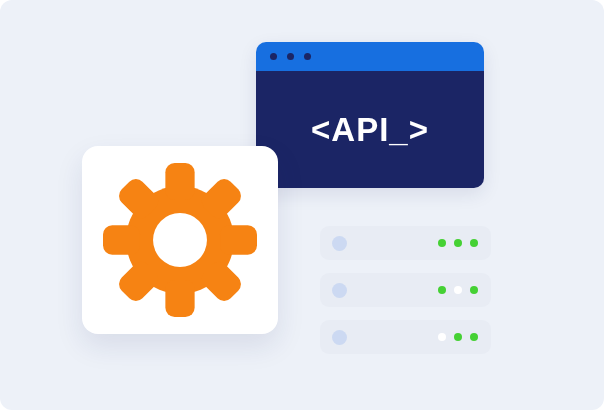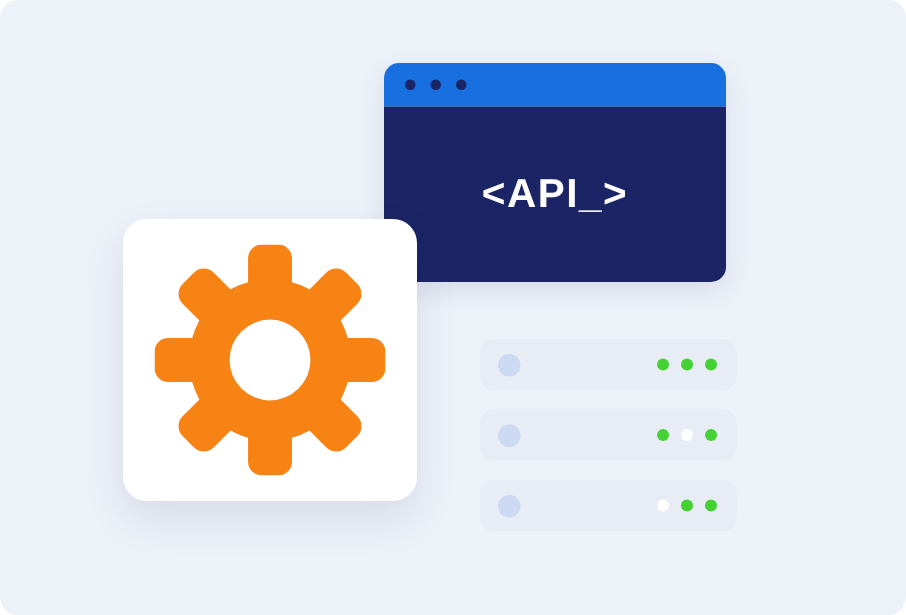--- a/index.html
+++ b/index.html
@@ -49,21 +49,21 @@
   .browser-body{
     height:117px;
     background:var(--navy);
     display:flex;
     align-items:center;
     justify-content:center;
   }
   .api-text{
     color:#ffffff;
     font-weight:bold;
-    font-size:27px;
+    font-size:33px;
     letter-spacing:1px;
   }
 
   
   .gear-card{
     position:absolute;
     left:82px; top:146px;
     width:196px; height:188px;
     background:#ffffff;
     border-radius:16px;

